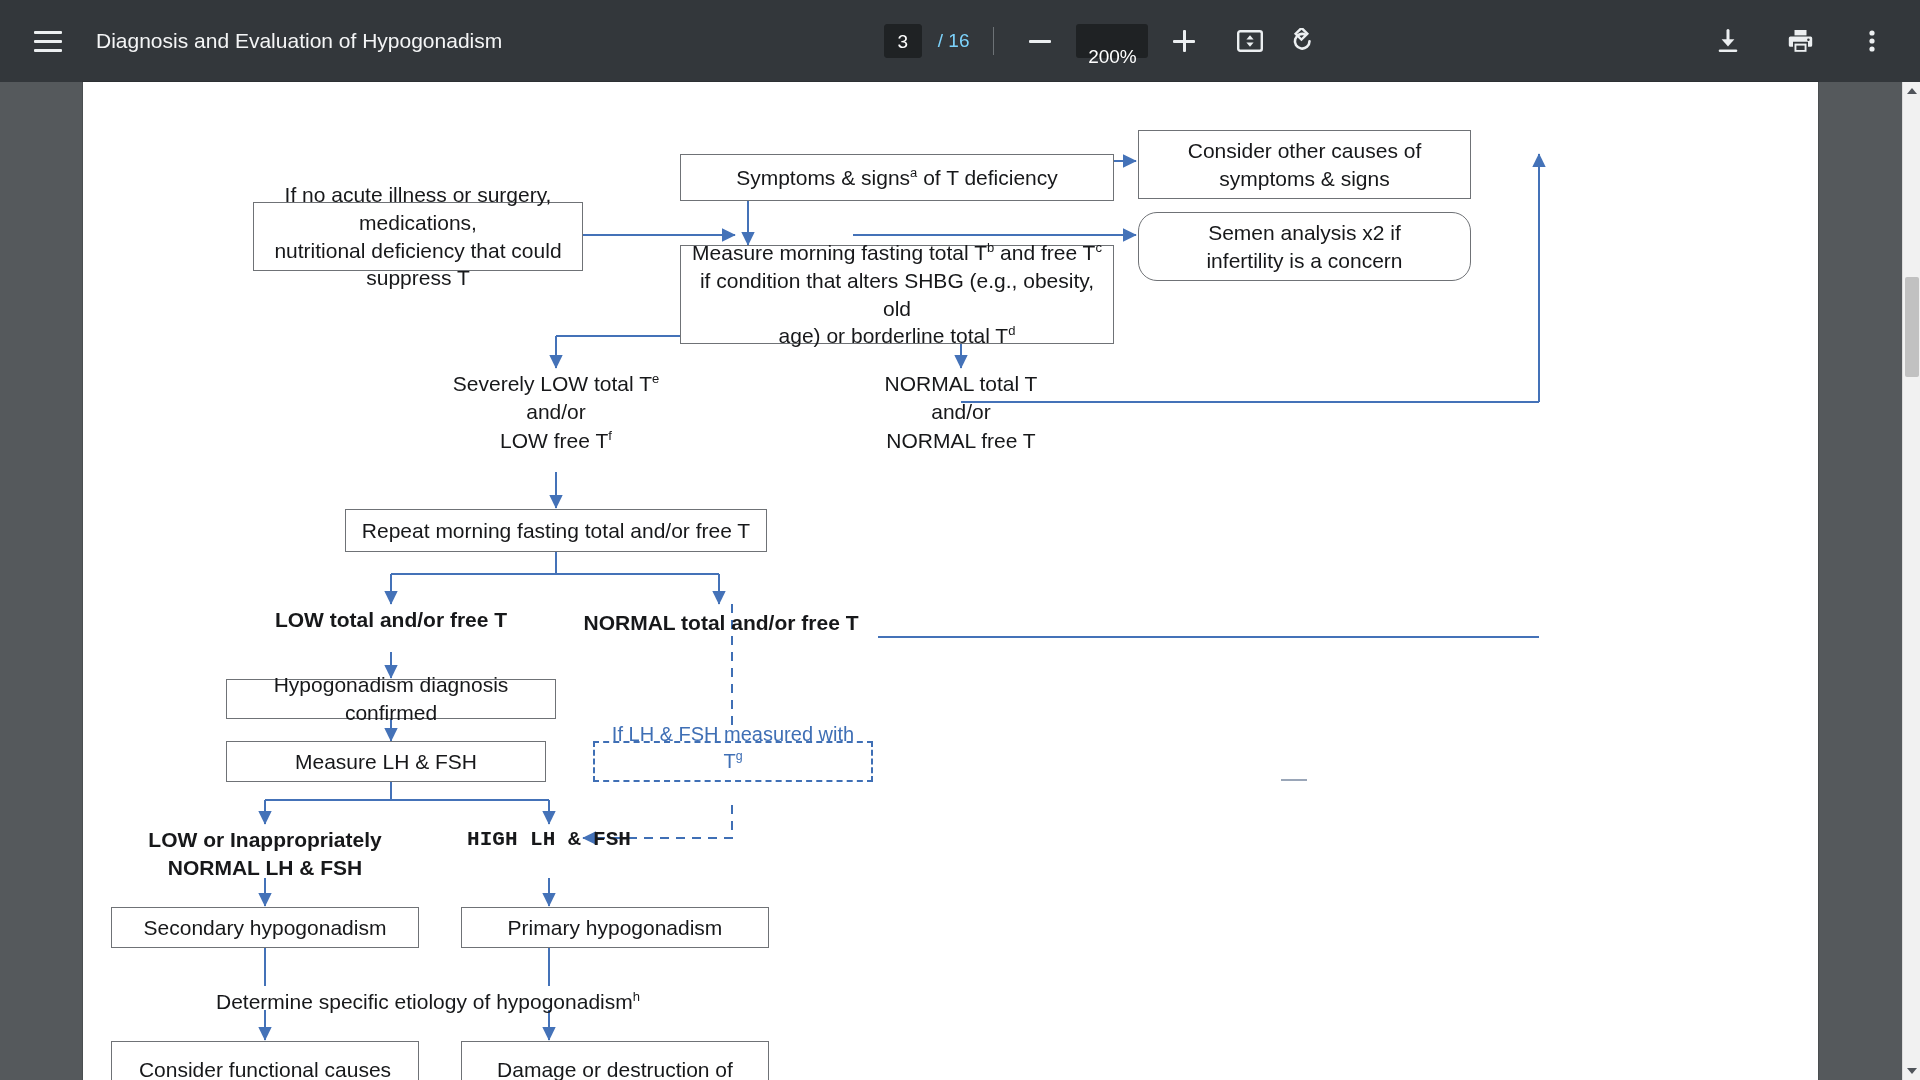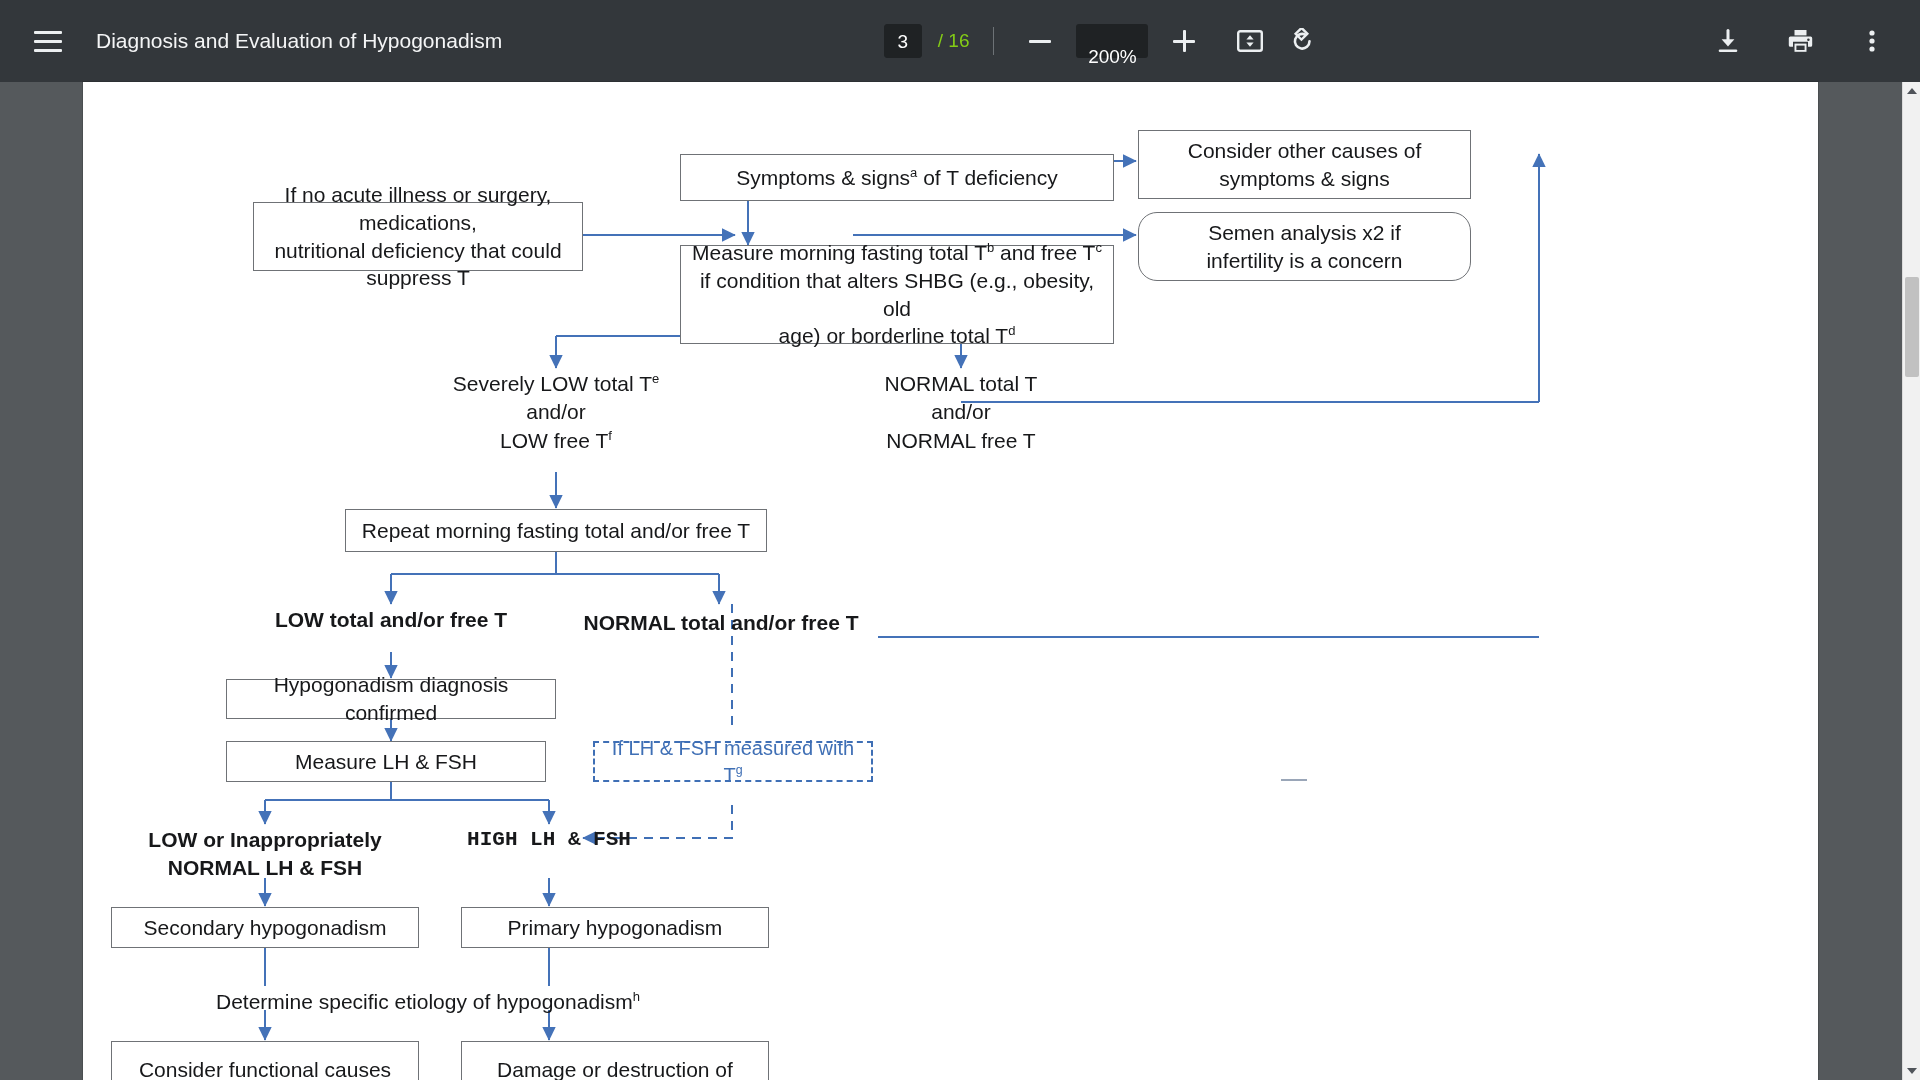--- a/index.html
+++ b/index.html
@@ -24,21 +24,21 @@
                justify-content: center; align-items: center; gap: 6px; cursor: pointer; }
   .hamburger span { display: block; width: 28px; height: 3px; background: #eceff1; border-radius: 1px; }
   .doc-title { font-size: 21px; margin-left: 26px; white-space: nowrap; color: #f4f5f6; text-align: center; }
 
   .tb-center { flex: 1 1 auto; display: flex; align-items: center; justify-content: center; gap: 0; }
   .page-box {
     background: #1f2224; color: #ffffff; font-size: 19px;
     width: 38px; height: 34px; line-height: 34px; text-align: center;
     border-radius: 3px; border: 1px solid #1f2224;
   }
-  .page-total { font-size: 19px; color: #84cc16; margin-left: 16px; }
+  .page-total { font-size: 19px; color: #7dd3fc; margin-left: 16px; }
   .tb-sep { width: 1px; height: 28px; background: #6d7276; margin: 0 24px; }
   .icon-btn {
     width: 44px; height: 44px; display: flex; align-items: center; justify-content: center;
     cursor: pointer; border-radius: 4px; color: #eceff1;
   }
   .minus-bar { width: 22px; height: 3px; background: #eceff1; border-radius: 1px; }
   .plus-wrap { position: relative; width: 22px; height: 22px; }
   .plus-wrap::before, .plus-wrap::after {
     content: ""; position: absolute; background: #eceff1; border-radius: 1px;
   }
@@ -284,21 +284,21 @@
       </div>
 
       <div class="node" style="left:143px; top:597px; width:330px; height:40px;">
         <span>Hypogonadism diagnosis confirmed</span>
       </div>
 
       <div class="node" style="left:143px; top:659px; width:320px; height:41px;">
         <span>Measure LH &amp; FSH</span>
       </div>
 
-      <div class="node dashed" style="left:510px; top:659px; width:280px; height:41px; font-size:20px;">
+      <div class="node dashed" style="left:510px; top:659px; width:280px; height:41px; font-size:20px;align-items:flex-end;">
         <span>If LH &amp; FSH measured with T<sup>g</sup></span>
       </div>
 
       <div class="label bold" style="left:32px; top:744px; width:300px;">
         <span>LOW or Inappropriately<br>NORMAL LH &amp; FSH</span>
       </div>
 
       <div class="label bold" style="left:346px; top:744px; width:240px;font-family:Liberation Mono, monospace;">
         <span>HIGH LH &amp; FSH</span>
       </div>

